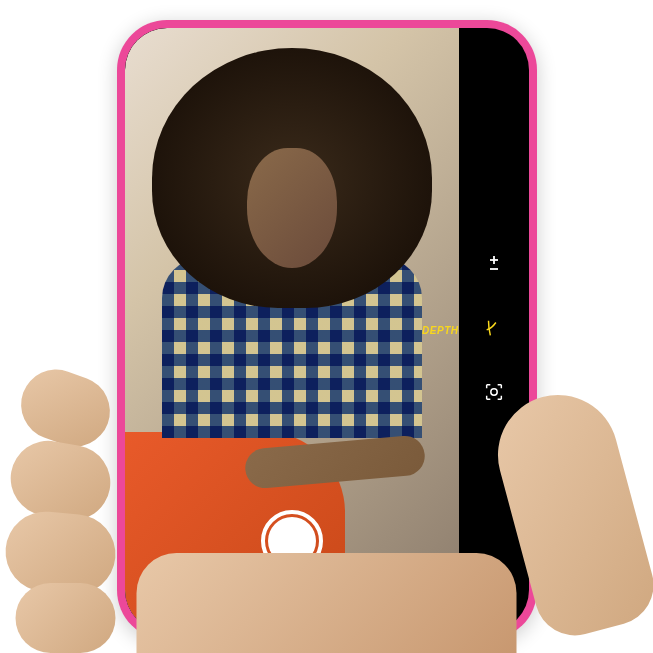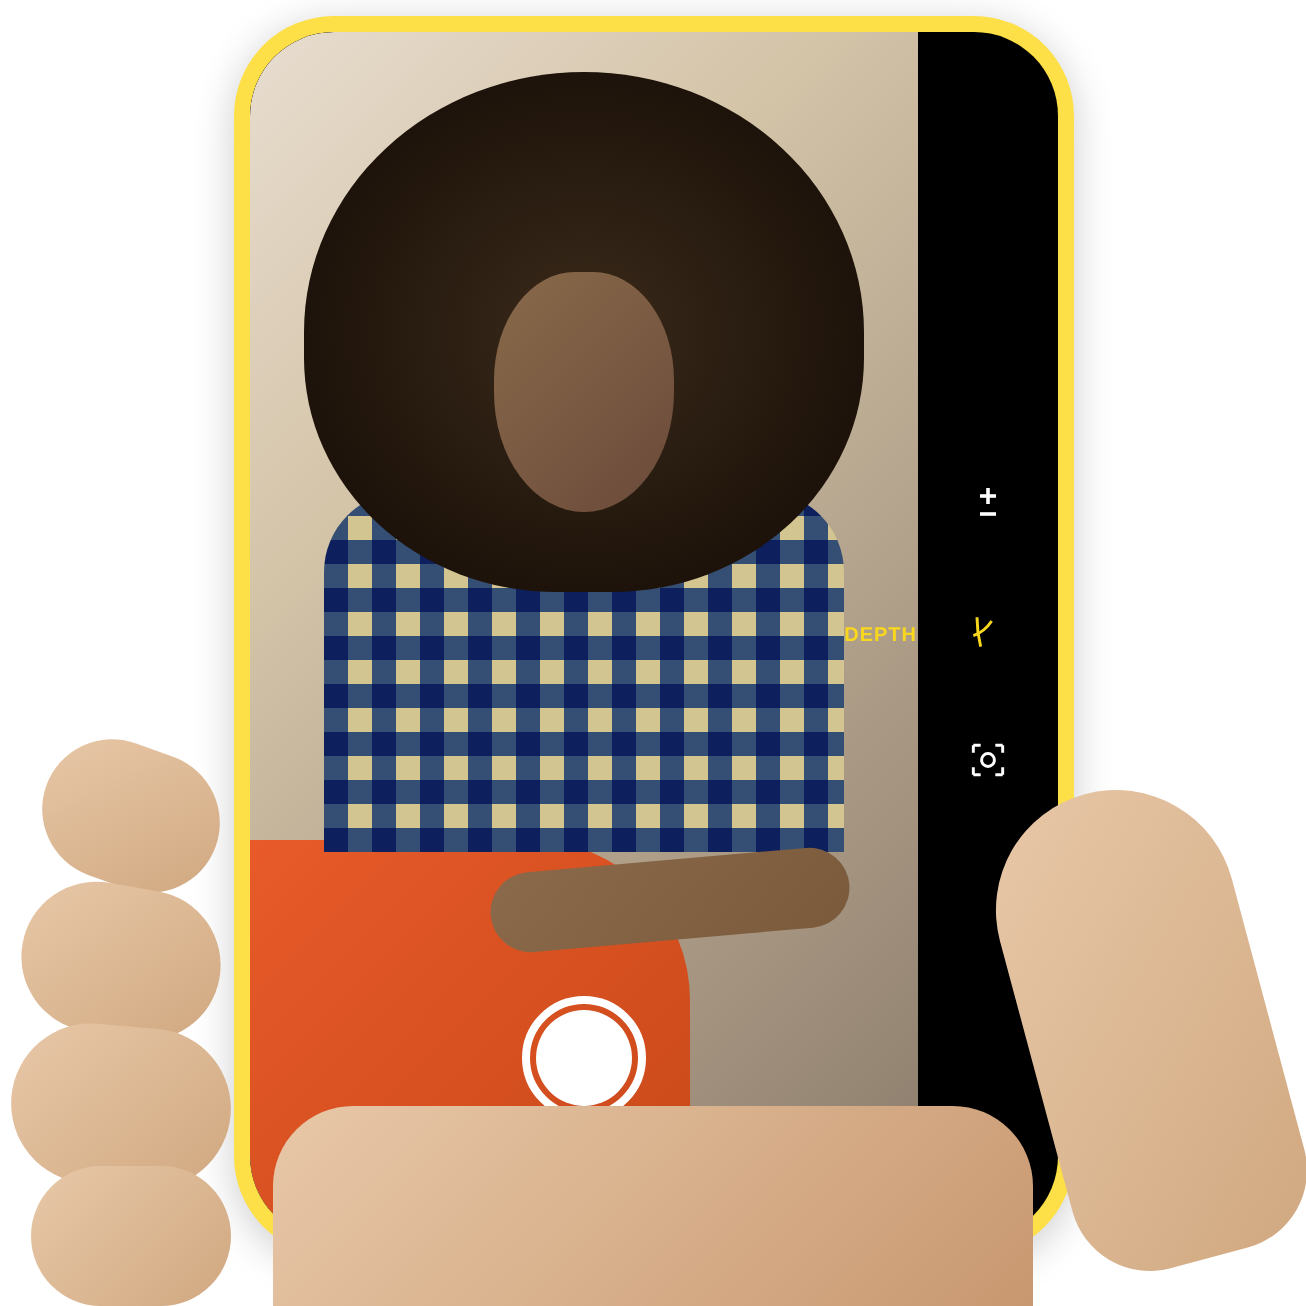--- a/index.html
+++ b/index.html
@@ -6,29 +6,30 @@
   body {
     width: 653px;
     height: 653px;
     background: #fff;
     font-family: -apple-system, BlinkMacSystemFont, sans-serif;
     position: relative;
     overflow: hidden;
   }
   .phone-frame {
     position: absolute;
-    top: 8px;
+    top: 20px;
     left: 50%;
     transform: translateX(-50%);
     width: 420px;
     height: 620px;
-    background: #fde047;
+    background: #ec4899;
     border-radius: 50px;
     padding: 8px;
     box-shadow: 0 4px 20px rgba(0,0,0,0.2);
+    font-style: italic;
   }
   .screen {
     width: 100%;
     height: 100%;
     background: #000;
     border-radius: 42px;
     position: relative;
     overflow: hidden;
   }
   .viewfinder {

